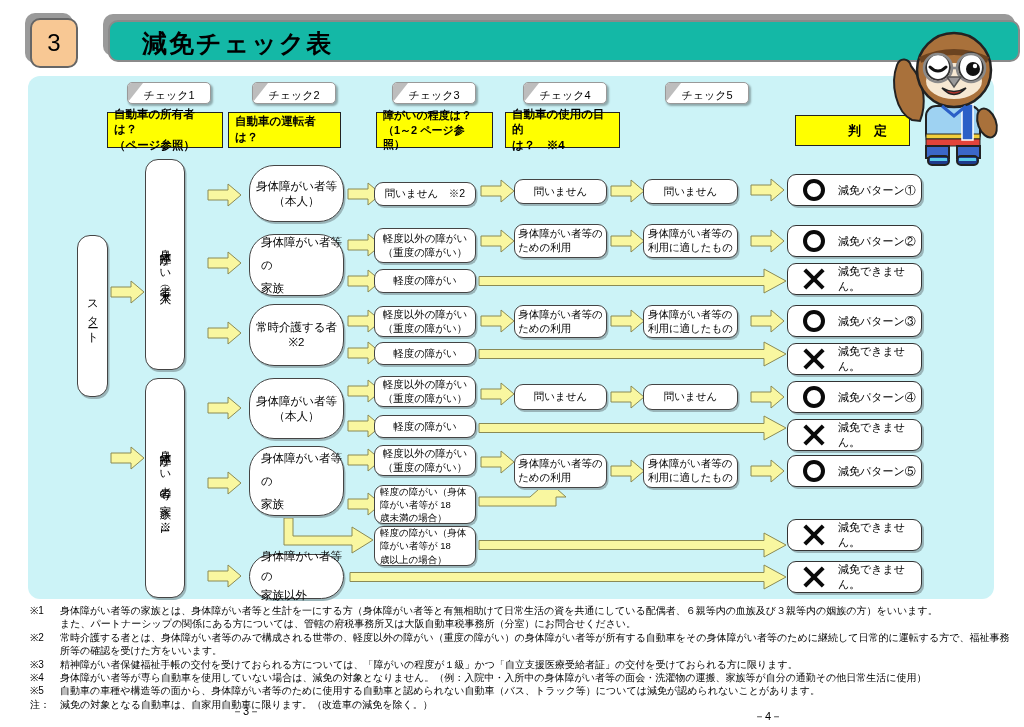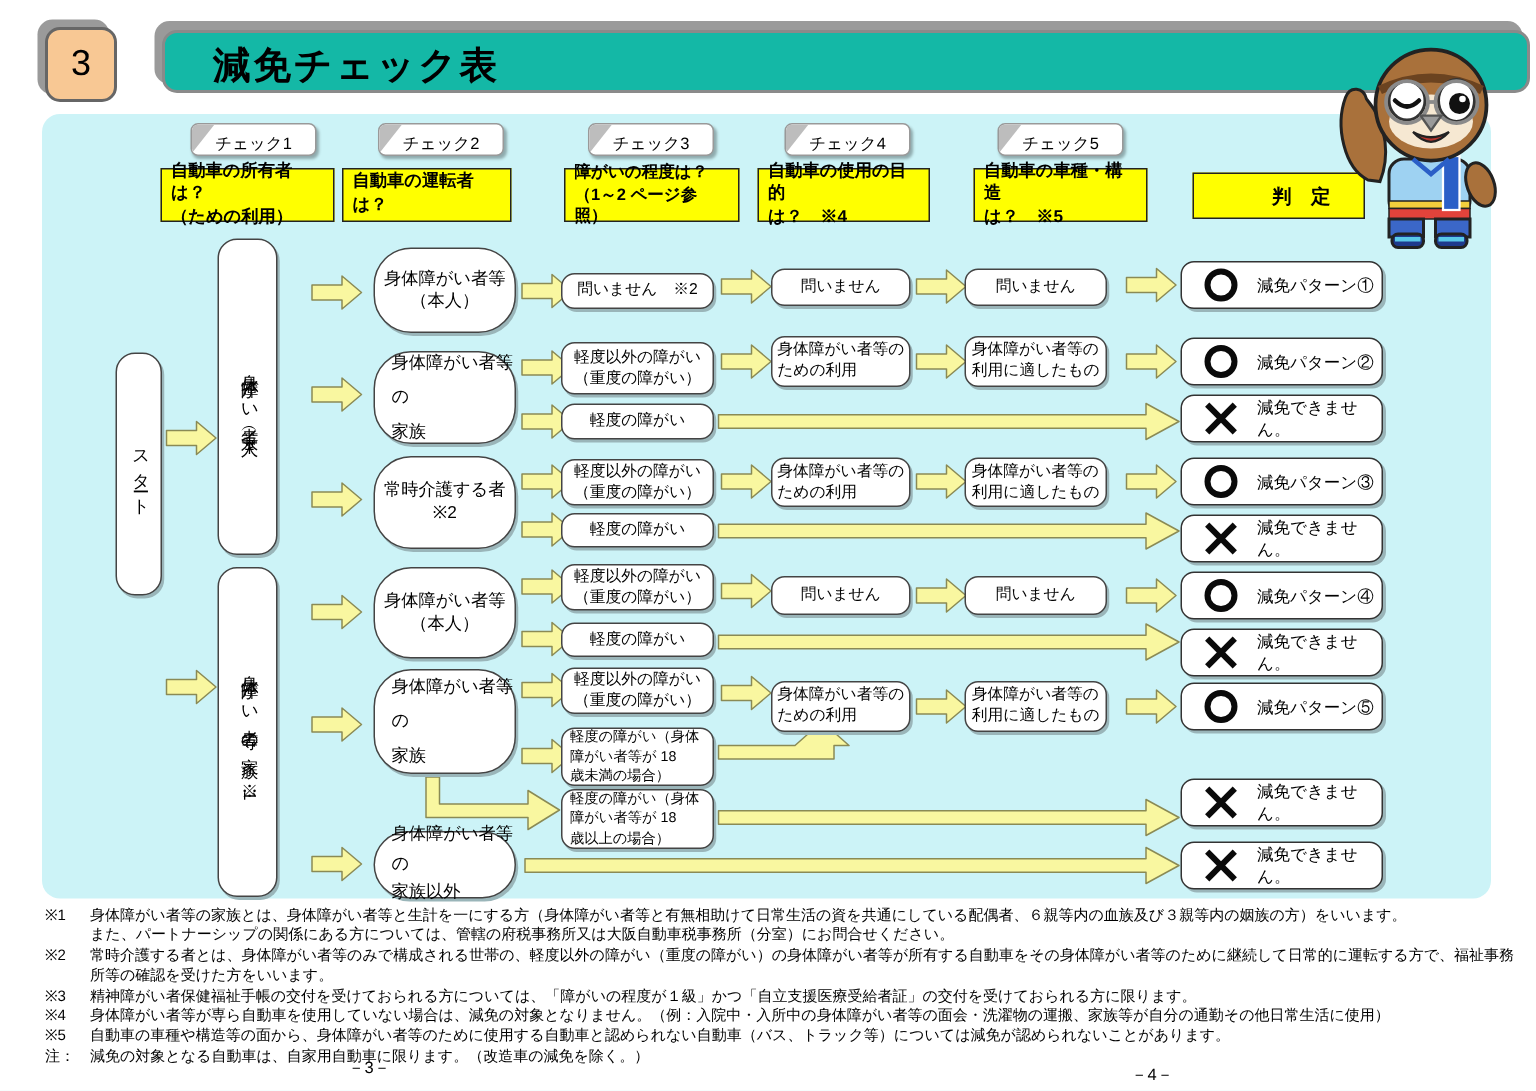--- a/index.html
+++ b/index.html
@@ -99,28 +99,26 @@
       <span>チェック3</span>
     </div>
   <div class="check-btn" style="left:523px">
       <span>チェック4</span>
     </div>
   <div class="check-btn" style="left:665px">
       <span>チェック5</span>
     </div>
 
   <div class="ybox" style="left:107px;width:116px">自動車の所有者は？
-（ための利用）</div>
+（ページ参照）</div>
   <div class="ybox" style="left:228px;width:113px">自動車の運転者は？</div>
   <div class="ybox" style="left:376px;width:117px;font-size:11px">障がいの程度は？
 （1～2 ページ参照）</div>
   <div class="ybox" style="left:505px;width:115px">自動車の使用の目的
 は？　※4</div>
-  <div class="ybox" style="left:649px;width:116px">自動車の車種・構造
-は？　※5</div>
   <div class="ybox center" style="left:795px;width:115px;top:115px;height:31px;font-size:13px">判　定</div>
 
   <div class="fbox vbox" style="left:77px;top:235px;width:31px;height:162px">スタート</div>
 
   <div class="fbox vbox" style="left:145px;top:159px;width:40px;height:211px">身体障がい者等（本人）</div>
   <div class="fbox vbox" style="left:145px;top:378px;width:40px;height:220px">身体障がい者等の家族　※1</div>
 
   <div class="fbox col2" style="left:249px;top:165px;width:95px;height:57px">身体障がい者等
 （本人）</div>
   <div class="fbox col2 spread" style="left:249px;top:234px;width:95px;height:62px">身体障がい者等の

